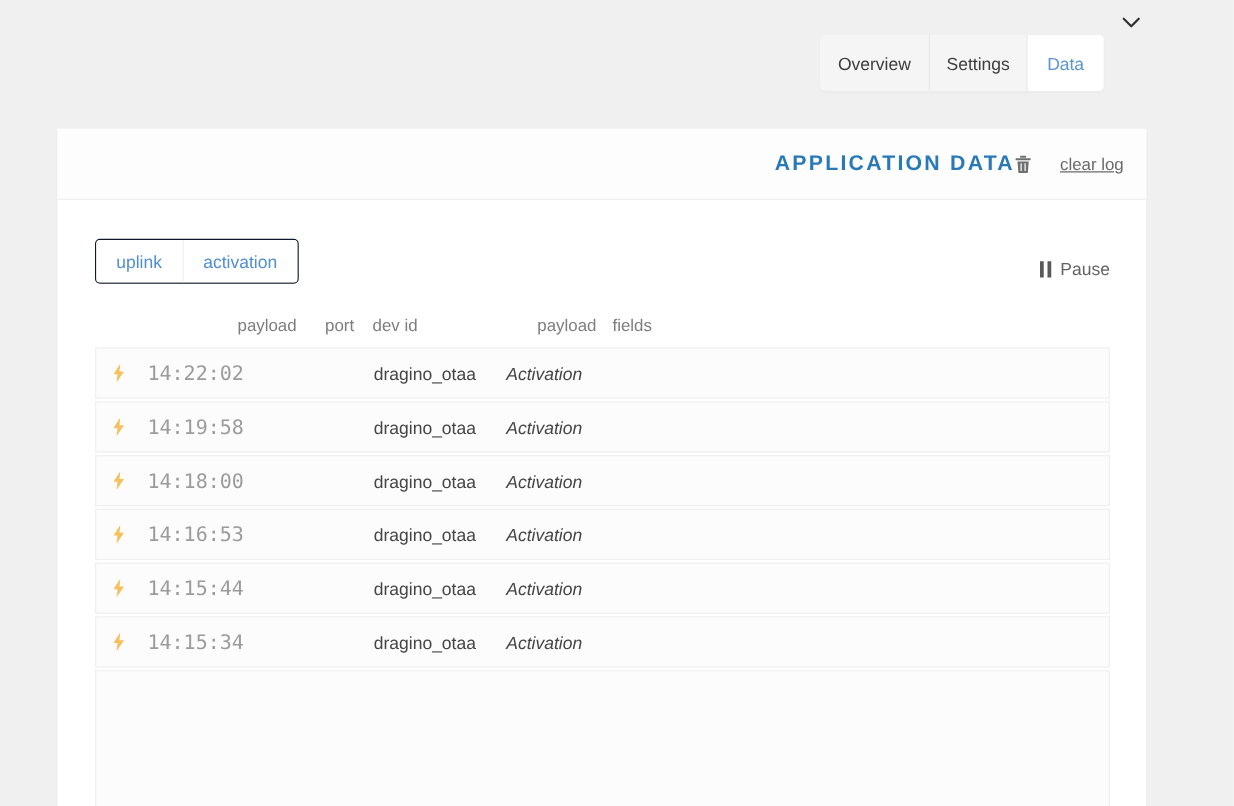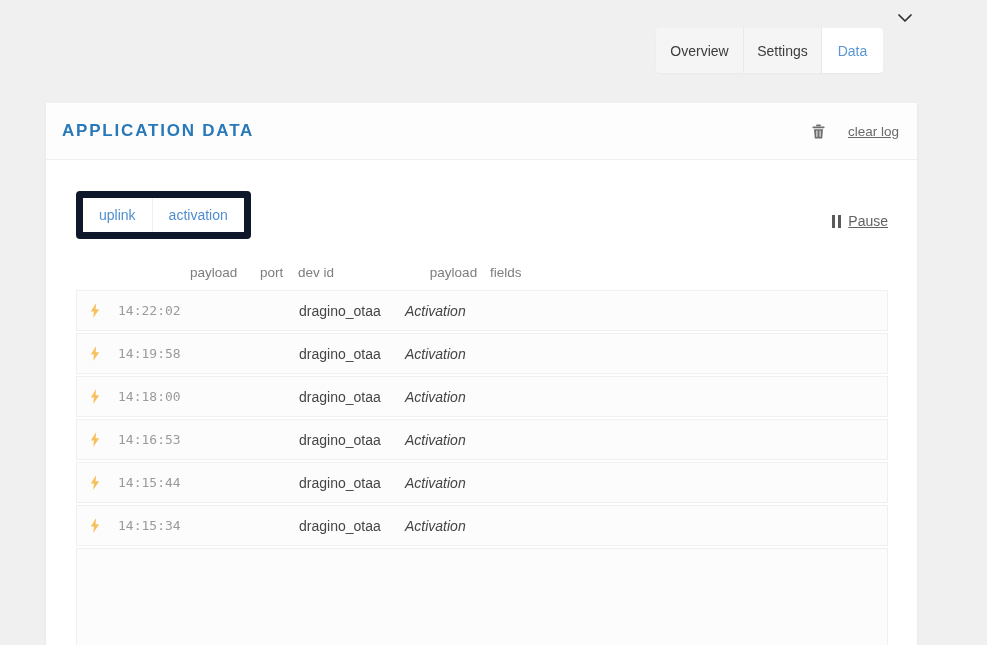--- a/index.html
+++ b/index.html
@@ -35,71 +35,71 @@
 
   
   .card {
     position: absolute; left: 46px; top: 103px;
     width: 871px; height: 620px;
     background: #ffffff;
     box-shadow: 0 1px 3px rgba(0,0,0,0.05);
   }
   .card-header {
     height: 57px;
-    display: flex; align-items: center; justify-content: space-between;
+    display: flex; align-items: center; justify-content: flex-end;
     padding: 0 18px 0 16px;
     background: #fdfdfd;
     border-bottom: 1px solid #f0f0f0;
   }
   .page-title {
     color: #2979b9; font-size: 17px; font-weight: bold; letter-spacing: 1.8px;
   }
   .clearlog {
     display: flex; align-items: center; gap: 23px;
     color: #6a6a6a; font-size: 13.5px; cursor: pointer;
   }
   .clearlog .lbl { text-decoration: underline; }
 
   .card-body { padding: 31px 29px 0 30px; }
 
   
   .toolbar { display: flex; justify-content: space-between; align-items: center; }
   .filters {
-    display: inline-flex; border: 7px solid #0f172a; border-radius: 4px;
+    display: inline-flex; border: 1px solid #0f172a; border-radius: 4px;
     background: #fff; overflow: hidden;
   }
   .filter {
     padding: 9px 16px; font-size: 14px; color: #4f8fd0; cursor: pointer;
     background: #fff;
   }
   .filter + .filter { border-left: 1px solid #f0f0f0; }
   .pause {
     display: flex; align-items: center; gap: 7px;
     color: #636363; font-size: 14px; cursor: pointer; margin-top: 12px;
   }
-  .pause .lbl { text-decoration: underline; }
+  .pause .lbl { }
   .pause-icon { display: inline-flex; gap: 3px; }
   .pause-icon i { display: block; width: 3px; height: 13px; background: #5a5a5a; }
 
   
   .grid {
     display: grid;
     grid-template-columns: 36px 78px 70px 38px 106px 86px 70px 1fr;
     align-items: center;
   }
   .thead { margin-top: 26px; padding-bottom: 10px; color: #7d7d7d; font-size: 13.5px; }
   .thead .pad-payload { padding-left: 13px; text-align: center; }
   .row {
     height: 41px; background: #fcfcfc;
     border: 1px solid #f0f0f0; margin-bottom: 2px; cursor: pointer;
   }
   .cell-bolt { padding-left: 13px; display: flex; align-items: center; }
   .cell-time {
     font-family: "DejaVu Sans Mono", monospace;
-    font-size: 13px; color: #9b9b9b; padding-left: 5px; white-space: nowrap;
+    font-size: 16px; color: #9b9b9b; padding-left: 5px; white-space: nowrap;
   }
   .cell-devid { color: #454545; font-size: 14px; }
   .cell-payload { color: #454545; font-size: 14px; font-style: italic; }
   .empty-box {
     height: 170px; background: #fcfcfc; border: 1px solid #f0f0f0;
   }
 </style>
 </head>
 <body>
 

